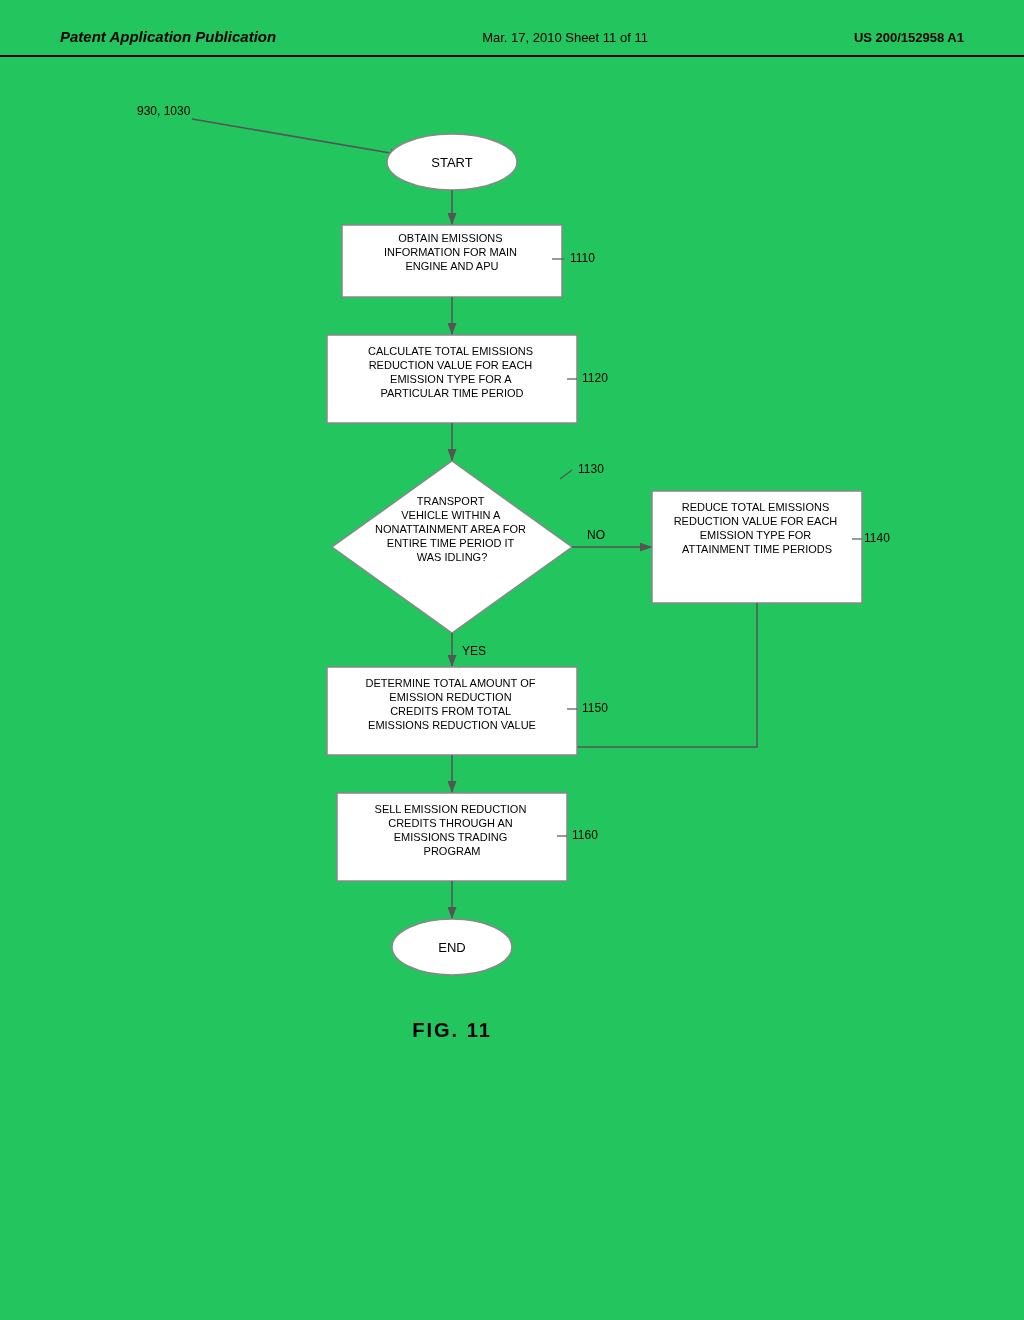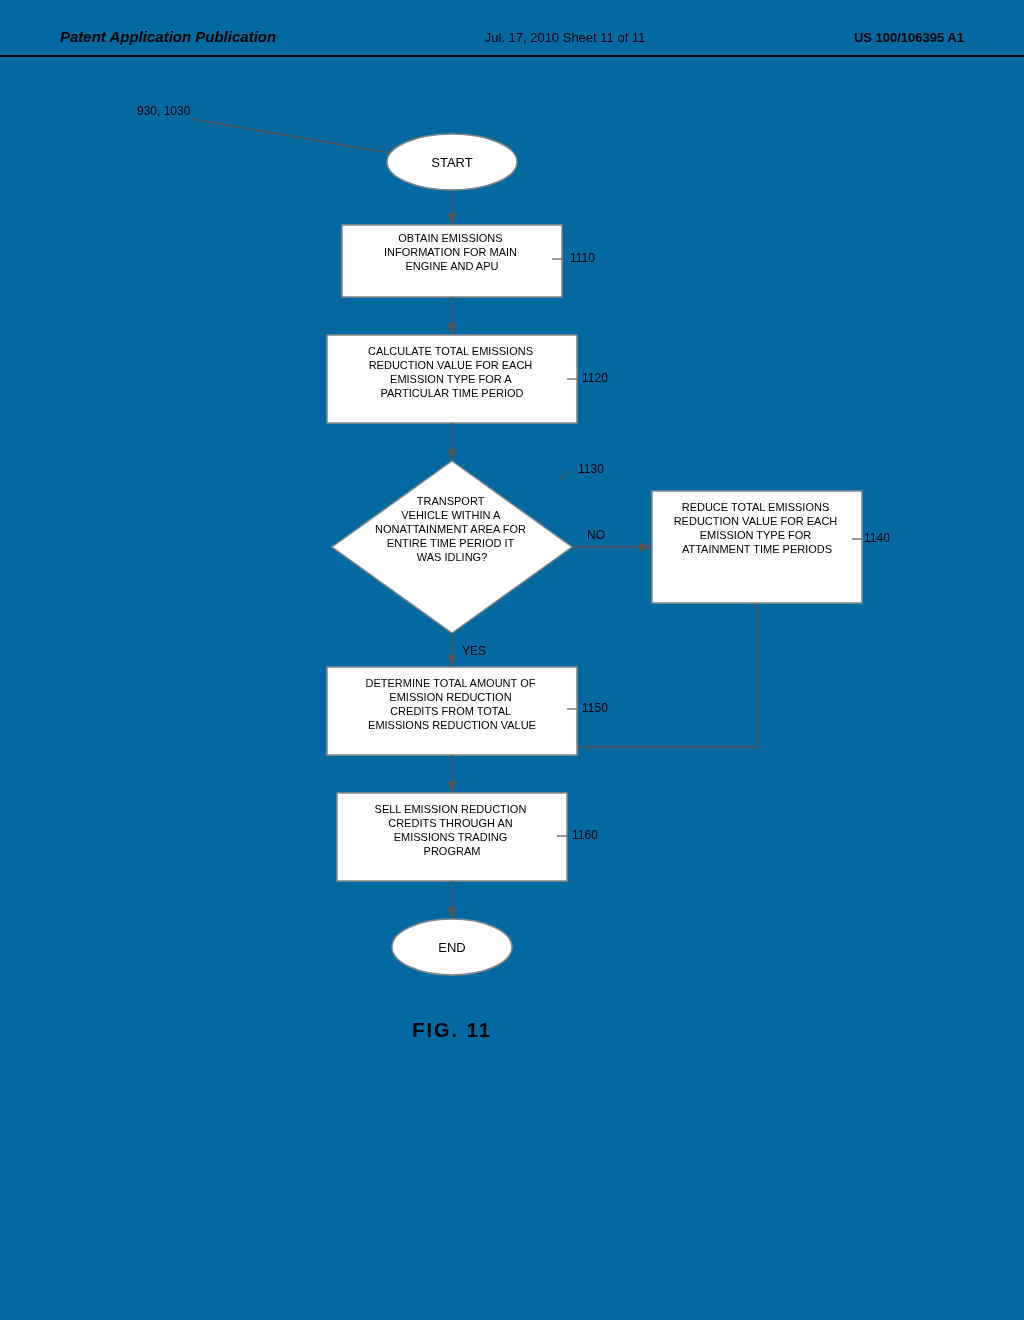--- a/index.html
+++ b/index.html
@@ -8,21 +8,21 @@
       font-family: Arial, sans-serif;
       width: 1024px;
       min-height: 1320px;
       position: relative;
       overflow-x: hidden;
     }
 
     .page {
       width: 1024px;
       min-height: 1320px;
-      background: #0369a1;
+      background: #22c55e;
       padding: 0;
       position: relative;
     }
 
     
     .header {
       display: flex;
       justify-content: space-between;
       align-items: flex-end;
       padding: 28px 60px 10px 60px;
@@ -61,22 +61,22 @@
       margin: 0 auto;
     }
   </style>
 </head>
 <body>
 
 <div class="page">
 
   <div class="header">
     <div class="header-left">Patent Application Publication</div>
-    <div class="header-center">Jul. 17, 2010   Sheet 11 of 11</div>
-    <div class="header-right">US 100/106395 A1</div>
+    <div class="header-center">Mar. 17, 2010   Sheet 11 of 11</div>
+    <div class="header-right">US 200/152958 A1</div>
   </div>
 
   <div class="flowchart-area">
 
     <svg class="flowchart-svg" width="860" height="1060" viewBox="0 0 860 1060">
 
       <text x="55" y="28" font-size="12" font-family="Arial">930, 1030</text>
 
       <line x1="110" y1="32" x2="320" y2="68" stroke="#555" stroke-width="1.5" marker-end="url(#arrowhead)"></line>
 

